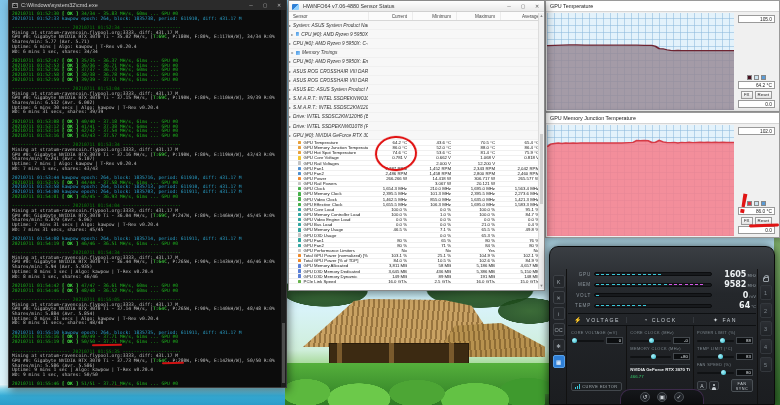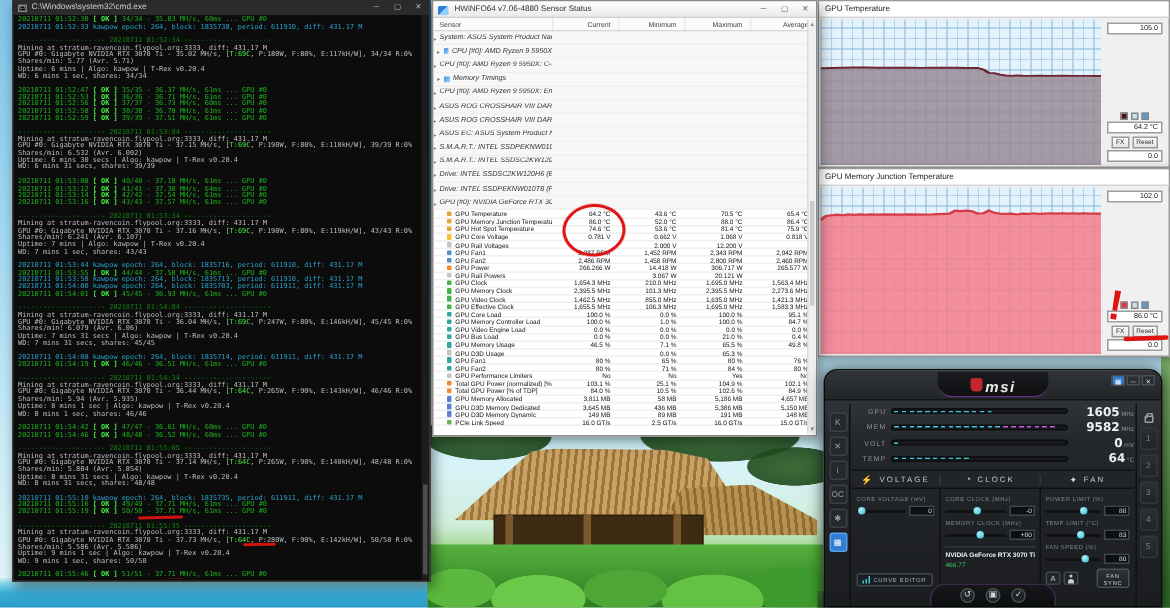--- a/index.html
+++ b/index.html
@@ -723,30 +723,20 @@
       <span class="gbtn">FX</span>
       <span class="gbtn">Reset</span>
     </div>
     <div class="gbox" style="margin-bottom:2px">0.0</div>
   </div>
   <div class="abs red-mark" style="left:193px;top:75px;font-size:28px;transform:rotate(10deg);">!</div>
   <div class="abs red-bar" style="left:203px;top:111px;width:30px;height:2.6px;transform:rotate(-2deg);"></div>
 </div>
 
 <div class="abs" id="ab">
-  <div id="ab-top">
-    <div id="ab-logo">
-      <span class="shield"></span><span class="msi">msi</span>
-    </div>
-    <span class="winbtns">
-      <span class="blue">▦</span>
-      <span>─</span>
-      <span>✕</span>
-    </span>
-  </div>
   <div class="rail" id="rail-l">
       <span class="ric">K</span>
       <span class="ric">✕</span>
       <span class="ric">i</span>
       <span class="ric">OC</span>
       <span class="ric">✱</span>
       <span class="ric active">▦</span>
     </div>
   <div class="rail" id="rail-r">
     <span class="lockshape"></span>

